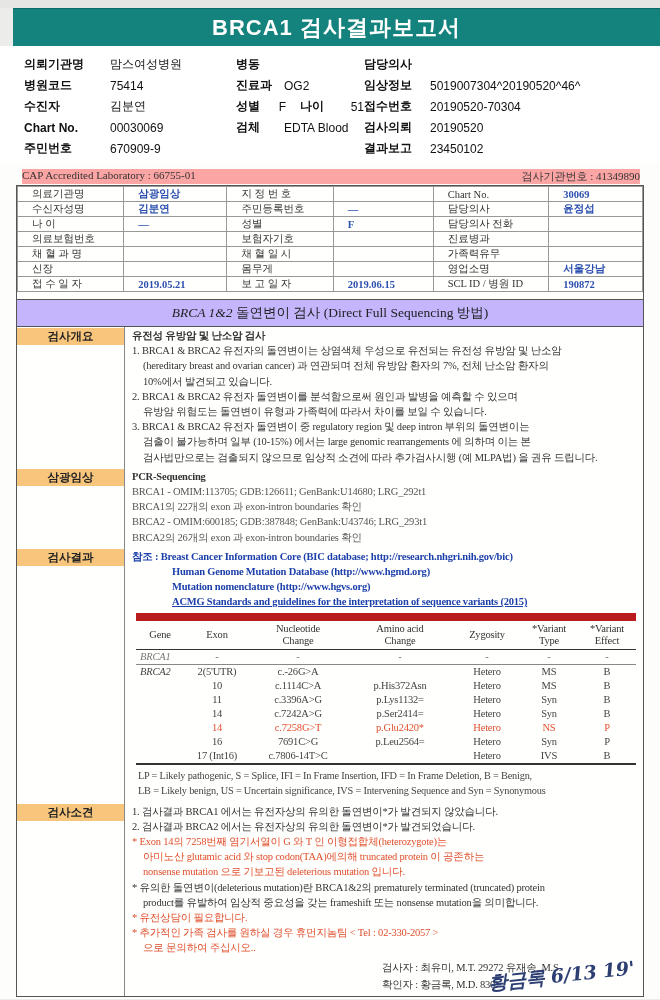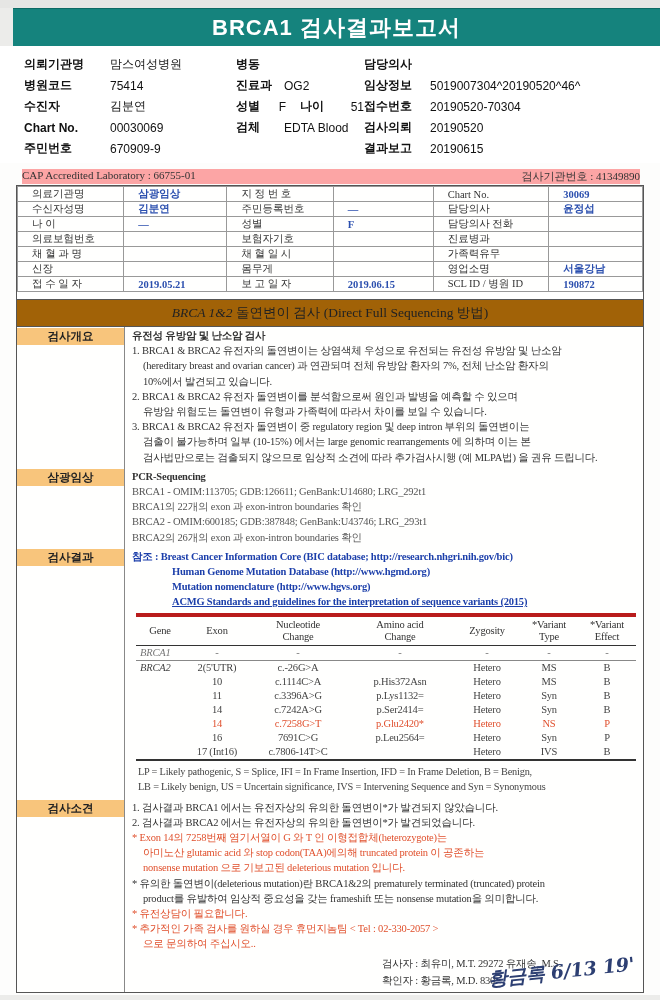--- a/index.html
+++ b/index.html
@@ -26,42 +26,42 @@
 
   .docbox { margin:0 16px; border:1px solid #555; background:#fffffe; }
 
   table.captable { width:100%; border-collapse:collapse; table-layout:fixed;
     font-family:"Liberation Serif", serif; font-size:10.5px; color:#333; }
   table.captable td { border:1px solid #999; height:15px; text-align:left;
     padding:0 14px; overflow:hidden; white-space:nowrap; }
   table.captable td.cv { color:#2b4fae; font-weight:bold; }
 
   .titlebar { margin-top:7px; border-top:1px solid #555; border-bottom:1px solid #555;
-    background:#a16207; text-align:center; font-family:"Liberation Serif", serif;
+    background:#c4b5fd; text-align:center; font-family:"Liberation Serif", serif;
     font-size:13.5px; color:#222; padding:4px 2px; }
   .titlebar .ital { font-style:italic; }
 
   .section { display:flex; }
   .labelcol { width:108px; flex-shrink:0; border-right:1px solid #888; }
   .seclabel { background:#f8c57c; text-align:center; font-family:"Liberation Serif", serif;
     font-weight:bold; font-size:11.5px; color:#222; padding:1px 0; margin-top:1px; }
   .seccontent { flex:1; padding:1px 4px 3px 7px; font-family:"Liberation Serif", serif;
     font-size:10.5px; line-height:15.2px; color:#333; letter-spacing:-0.2px; }
   .ln { white-space:nowrap; }
   .ln.bold { font-weight:bold; }
   .ln.ind { padding-left:11px; }
   .ln.ind2 { padding-left:40px; }
   .ln.red { color:#e04f2b; }
   .ln.blue { color:#1c3faa; font-weight:bold; }
   .ln.underline { text-decoration:underline; }
   .ln.gray { color:#555; }
 
   table.vtable { border-collapse:collapse; margin:3px 0 2px 4px; table-layout:fixed;
     font-family:"Liberation Serif", serif; font-size:10.5px; color:#444;
-    border-top:4px solid #b91c1c; border-bottom:2px solid #333; width:500px; }
+    border-top:8px solid #b91c1c; border-bottom:2px solid #333; width:500px; }
   table.vtable th { font-weight:normal; border-bottom:1px solid #333; vertical-align:middle;
     padding:2px 0; line-height:12px; color:#333; }
   table.vtable td { text-align:center; height:14px; line-height:14px; white-space:nowrap; overflow:hidden; }
   table.vtable td.g { text-align:left; font-style:italic; padding-left:4px; }
   table.vtable tr.dim td { color:#777; }
   table.vtable tr.rule td { border-bottom:1px solid #888; }
   table.vtable tr.red td { color:#e0502e; }
   .hl { display:block; text-align:center; }
   .hl:empty { display:none; }
 
@@ -156,21 +156,21 @@
           <span class="pvalue">20190520-70304</span>
         </div>
 
         <div class="prow">
           <span class="plabel">검사의뢰</span>
           <span class="pvalue">20190520</span>
         </div>
 
         <div class="prow">
           <span class="plabel">결과보고</span>
-          <span class="pvalue">20190615</span>
+          <span class="pvalue">23450102</span>
         </div>
       </div>
   </div>
 
   <div class="capline">
     <span>CAP Accredited Laboratory : 66755-01</span>
     <span>검사기관번호 : 41349890</span>
   </div>
 
   <div class="docbox">

